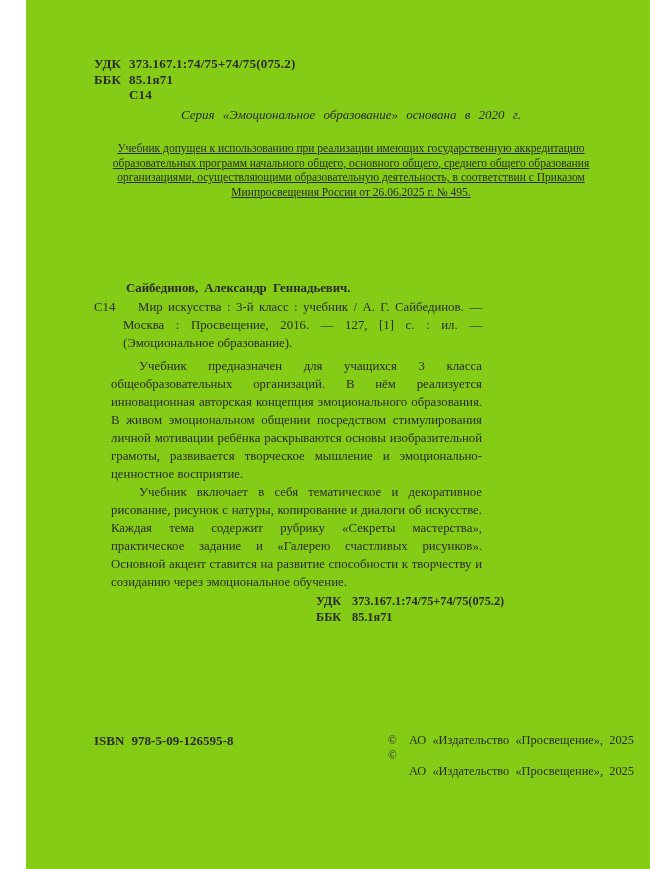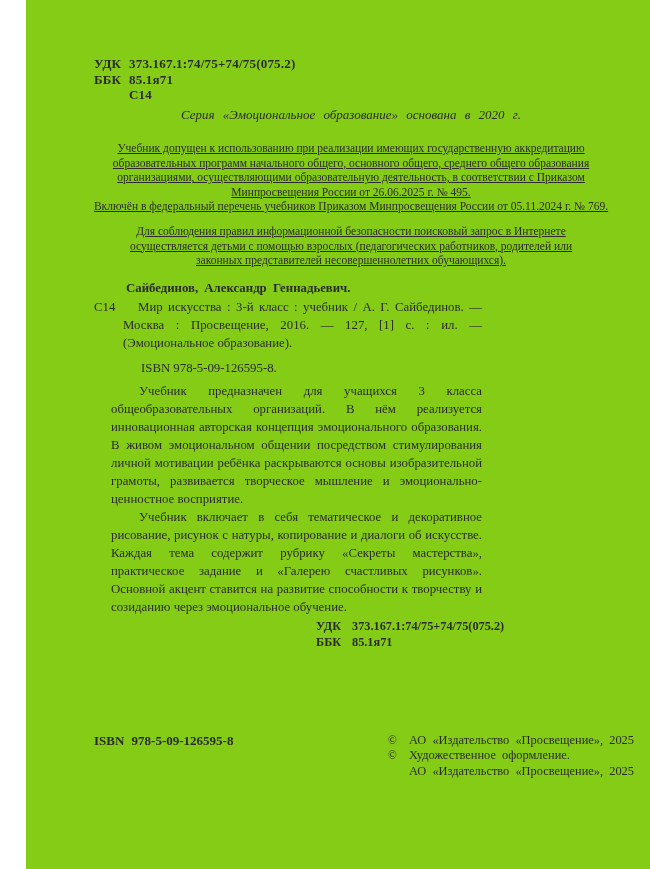--- a/index.html
+++ b/index.html
@@ -148,31 +148,28 @@
     </div>
     <div class="code-row">
       <span class="code-label"></span><span>С14</span>
     </div>
   </div>
 
   <div class="series-note">Серия «Эмоциональное образование» основана в 2020 г.</div>
 
   <div class="notices">
     <p class="para">Учебник допущен к использованию при реализации имеющих государственную аккредитацию образовательных программ начального общего, основного общего, среднего общего образования организациями, осуществляющими образовательную деятельность, в соответствии с Приказом Минпросвещения России от 26.06.2025 г. № 495.</p>
-    <p class="para">Включён в федеральный перечень учебников Приказом Минпросвещения России от 05.11.2024 г. № 769.</p>
-    <p class="para safety">Для соблюдения правил информационной безопасности поисковый запрос в Интернете осуществляется детьми с помощью взрослых (педагогических работников, родителей или законных представителей несовершеннолетних обучающихся).</p>
   </div>
 
   <div class="catalog-card">
     <div class="author-line">Сайбединов, Александр Геннадьевич.</div>
     <div class="bib-entry">
       <span class="card-code">С14</span>
       <p class="bib-description">Мир искусства : 3-й класс : учебник / А. Г. Сайбединов. — Москва : Просвещение, 2016. — 127, [1] с. : ил. — (Эмоциональное образование).</p>
     </div>
-    <div class="isbn-line">ISBN 978-5-09-126595-8.</div>
     <div class="annotation">
       <p class="para">Учебник предназначен для учащихся 3 класса общеобразовательных организаций. В нём реализуется инновационная авторская концепция эмоционального образования. В живом эмоциональном общении посредством стимулирования личной мотивации ребёнка раскрываются основы изобразительной грамоты, развивается творческое мышление и эмоционально-ценностное восприятие.</p>
       <p class="para">Учебник включает в себя тематическое и декоративное рисование, рисунок с натуры, копирование и диалоги об искусстве. Каждая тема содержит рубрику «Секреты мастерства», практическое задание и «Галерею счастливых рисунков». Основной акцент ставится на развитие способности к творчеству и созиданию через эмоциональное обучение.</p>
     </div>
     <div class="card-codes">
       <div class="code-row">
         <span class="code-label">УДК</span><span>373.167.1:74/75+74/75(075.2)</span>
       </div>
       <div class="code-row">
         <span class="code-label">ББК</span><span>85.1я71</span>
@@ -182,21 +179,20 @@
 
   <div class="footer-isbn">ISBN 978-5-09-126595-8</div>
 
   <div class="copyright-block">
     <div class="copyright-line">
       <span class="mark">©</span>
       <span>АО «Издательство «Просвещение», 2025</span>
     </div>
     <div class="copyright-line">
       <span class="mark">©</span>
-      <span>Художественное оформление.</span>
     </div>
     <div class="copyright-line">
       <span class="mark"></span>
       <span>АО «Издательство «Просвещение», 2025</span>
     </div>
   </div>
 
 </div>
 
 </body></html>

